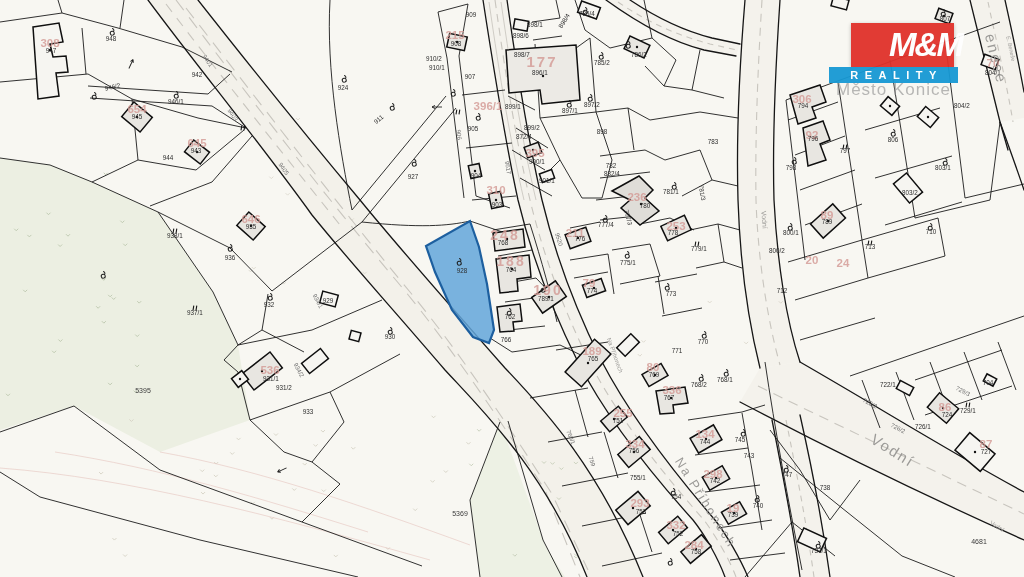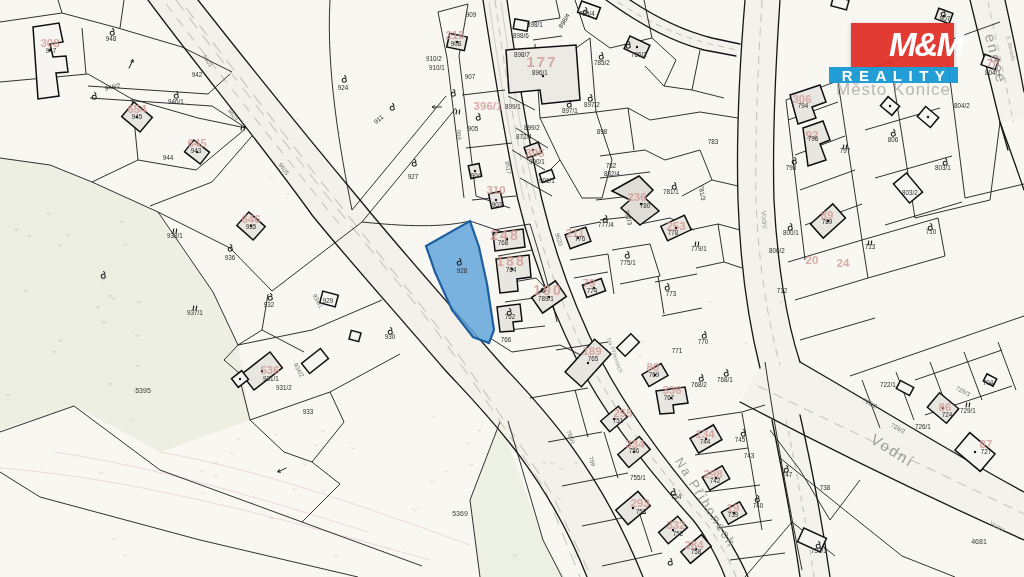--- a/index.html
+++ b/index.html
@@ -15,21 +15,21 @@
   .roadedge{fill:none;stroke:#161616;stroke-width:1.3;stroke-linecap:round;}
   .plines{fill:none;stroke:#1b1b1b;stroke-width:.9;stroke-linejoin:round;}
   .dash{fill:none;stroke:#c8c5be;stroke-width:1.1;}
   .curb{fill:none;stroke:#d0cdc6;stroke-width:1;}
   .oldline{fill:none;stroke:#e7c9c4;stroke-width:.9;opacity:.75;}
   .logo-red{position:absolute;left:851px;top:23px;width:103px;height:44px;background:#e0312a;
     display:flex;align-items:center;justify-content:center;opacity:.95;box-shadow:0 1px 4px rgba(0,0,0,.25);}
   .logo-red span{color:#fff;font-style:italic;font-weight:900;font-size:33px;letter-spacing:-2px;margin-left:46px;}
   .logo-blue{position:absolute;left:829px;top:67px;width:129px;height:16px;background:#1799d4;
     display:flex;align-items:center;justify-content:center;opacity:.95;}
-  .logo-blue span{color:#fff;font-weight:bold;font-size:15px;letter-spacing:6.5px;padding-left:6px;}
+  .logo-blue span{color:#fff;font-weight:bold;font-size:11px;letter-spacing:6.5px;padding-left:6px;}
   .watermark{position:absolute;left:836px;top:80px;width:190px;color:#8f8f8f;opacity:.62;
     font-size:17px;letter-spacing:1px;}
 </style>
 </head>
 <body>
 
 <div class="map-root">
 <svg id="mapsvg" width="1024" height="577" viewBox="0 0 1024 577">
   <rect x="0" y="0" width="1024" height="577" fill="#f8f7f2"></rect>
 

